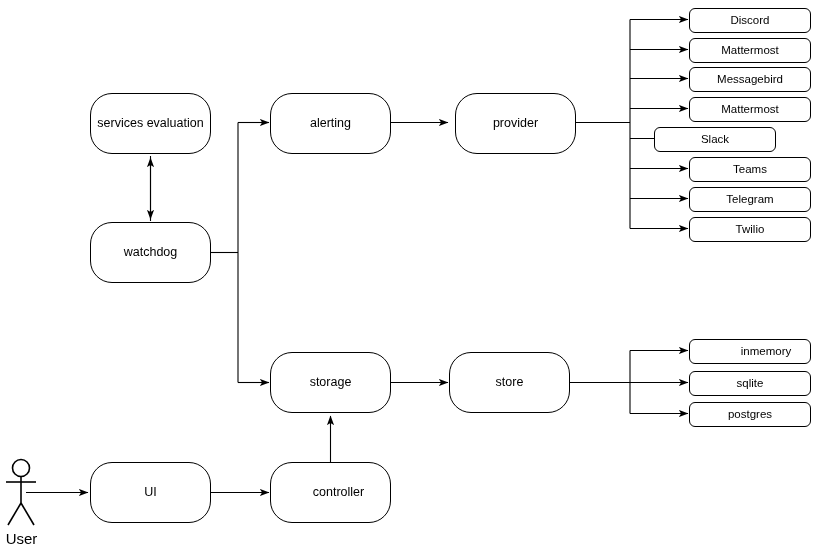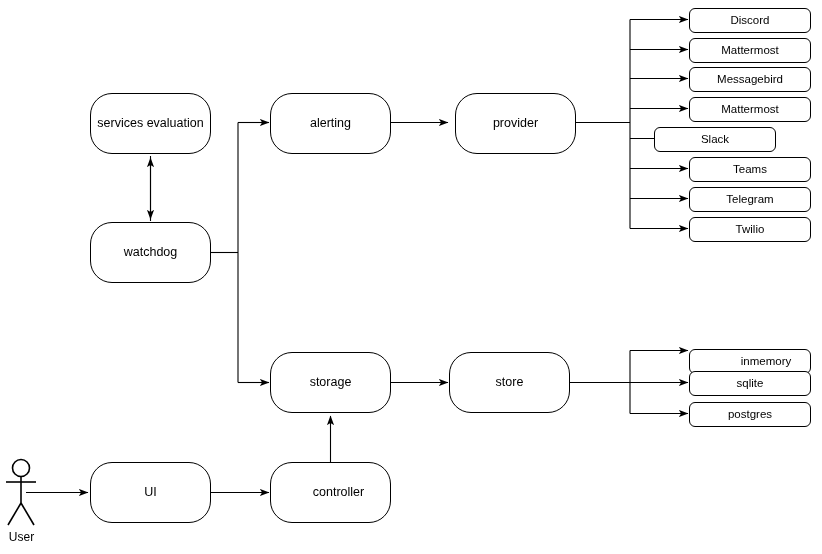--- a/index.html
+++ b/index.html
@@ -43,21 +43,21 @@
     height: 61px;
   }
   .node.leaf {
     border-radius: 6px;
     font-size: 11.5px;
     width: 122px;
     height: 25px;
   }
   .actor-label {
     position: absolute;
-    font-size: 12px;
+    font-size: 15px;
     color: #000000;
     text-align: center;
     white-space: nowrap;
   }
 </style>
 </head>
 <body>
 
 <div id="canvas">
 
@@ -169,21 +169,21 @@
   <div class="node leaf" style="left:689px; top:157px;">
     <span>Teams</span>
   </div>
   <div class="node leaf" style="left:689px; top:187px;">
     <span>Telegram</span>
   </div>
   <div class="node leaf" style="left:689px; top:217px;">
     <span>Twilio</span>
   </div>
 
-  <div class="node leaf" style="left:689px; top:349px;padding-left:32px;">
+  <div class="node leaf" style="left:689px; top:339px;padding-left:32px;">
     <span>inmemory</span>
   </div>
   <div class="node leaf" style="left:689px; top:371px;">
     <span>sqlite</span>
   </div>
   <div class="node leaf" style="left:689px; top:402px;">
     <span>postgres</span>
   </div>
 
 </div>

